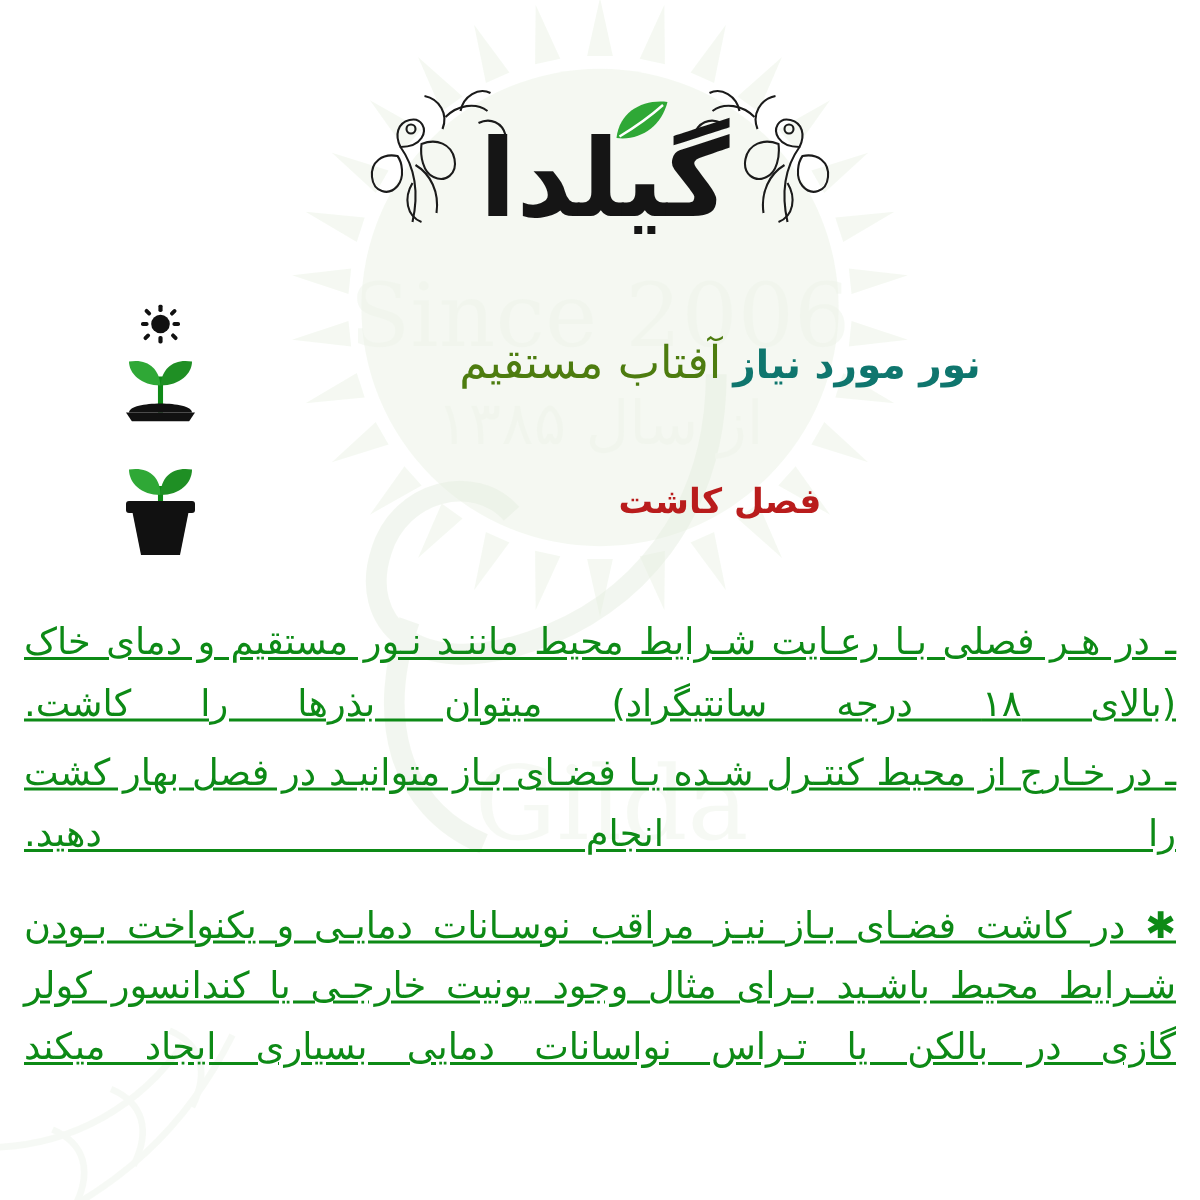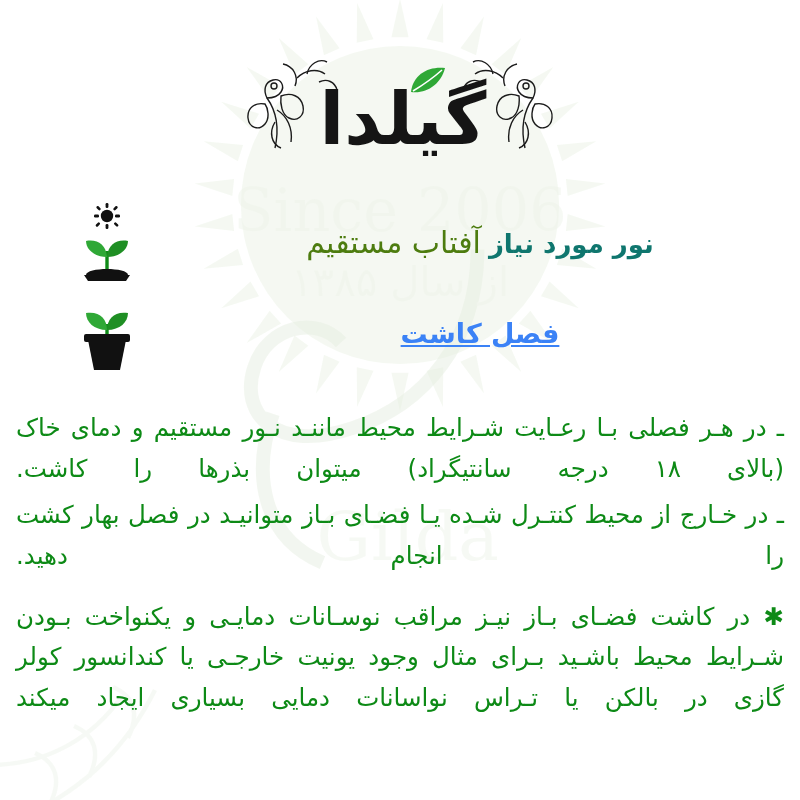--- a/index.html
+++ b/index.html
@@ -106,44 +106,44 @@
     color: #0f766e;
     font-weight: bold;
     font-size: 26px;
   }
   .row-text .value {
     color: #4d7c0f;
     font-size: 30px;
     margin-right: 8px;
   }
   .row-text.single .label {
-    color: #3b82f6;
+    color: #b91c1c;
     font-weight: bold;
-    font-size: 27px;
-    text-decoration: underline;
+    font-size: 23px;
   }
 
   
   .body-block {
     position: absolute;
     right: 16px;
     left: 16px;
     top: 408px;
     direction: rtl;
     text-align: justify;
     text-align-last: justify;
   }
   .para {
     color: #0d8a16;
     font-size: 24.5px;
     line-height: 1.66;
     margin: 0 0 6px 0;
     text-align: justify;
     text-align-last: justify;
     letter-spacing: 0.2px;
+    text-decoration: underline;
   }
   .para.p2 { margin-top: 2px; }
   .para.p3 { margin-top: 20px; }
 </style>
 </head>
 <body>
 
 <div class="page">
 
   <svg class="bg-burst" viewBox="0 0 200 200" aria-hidden="true">

